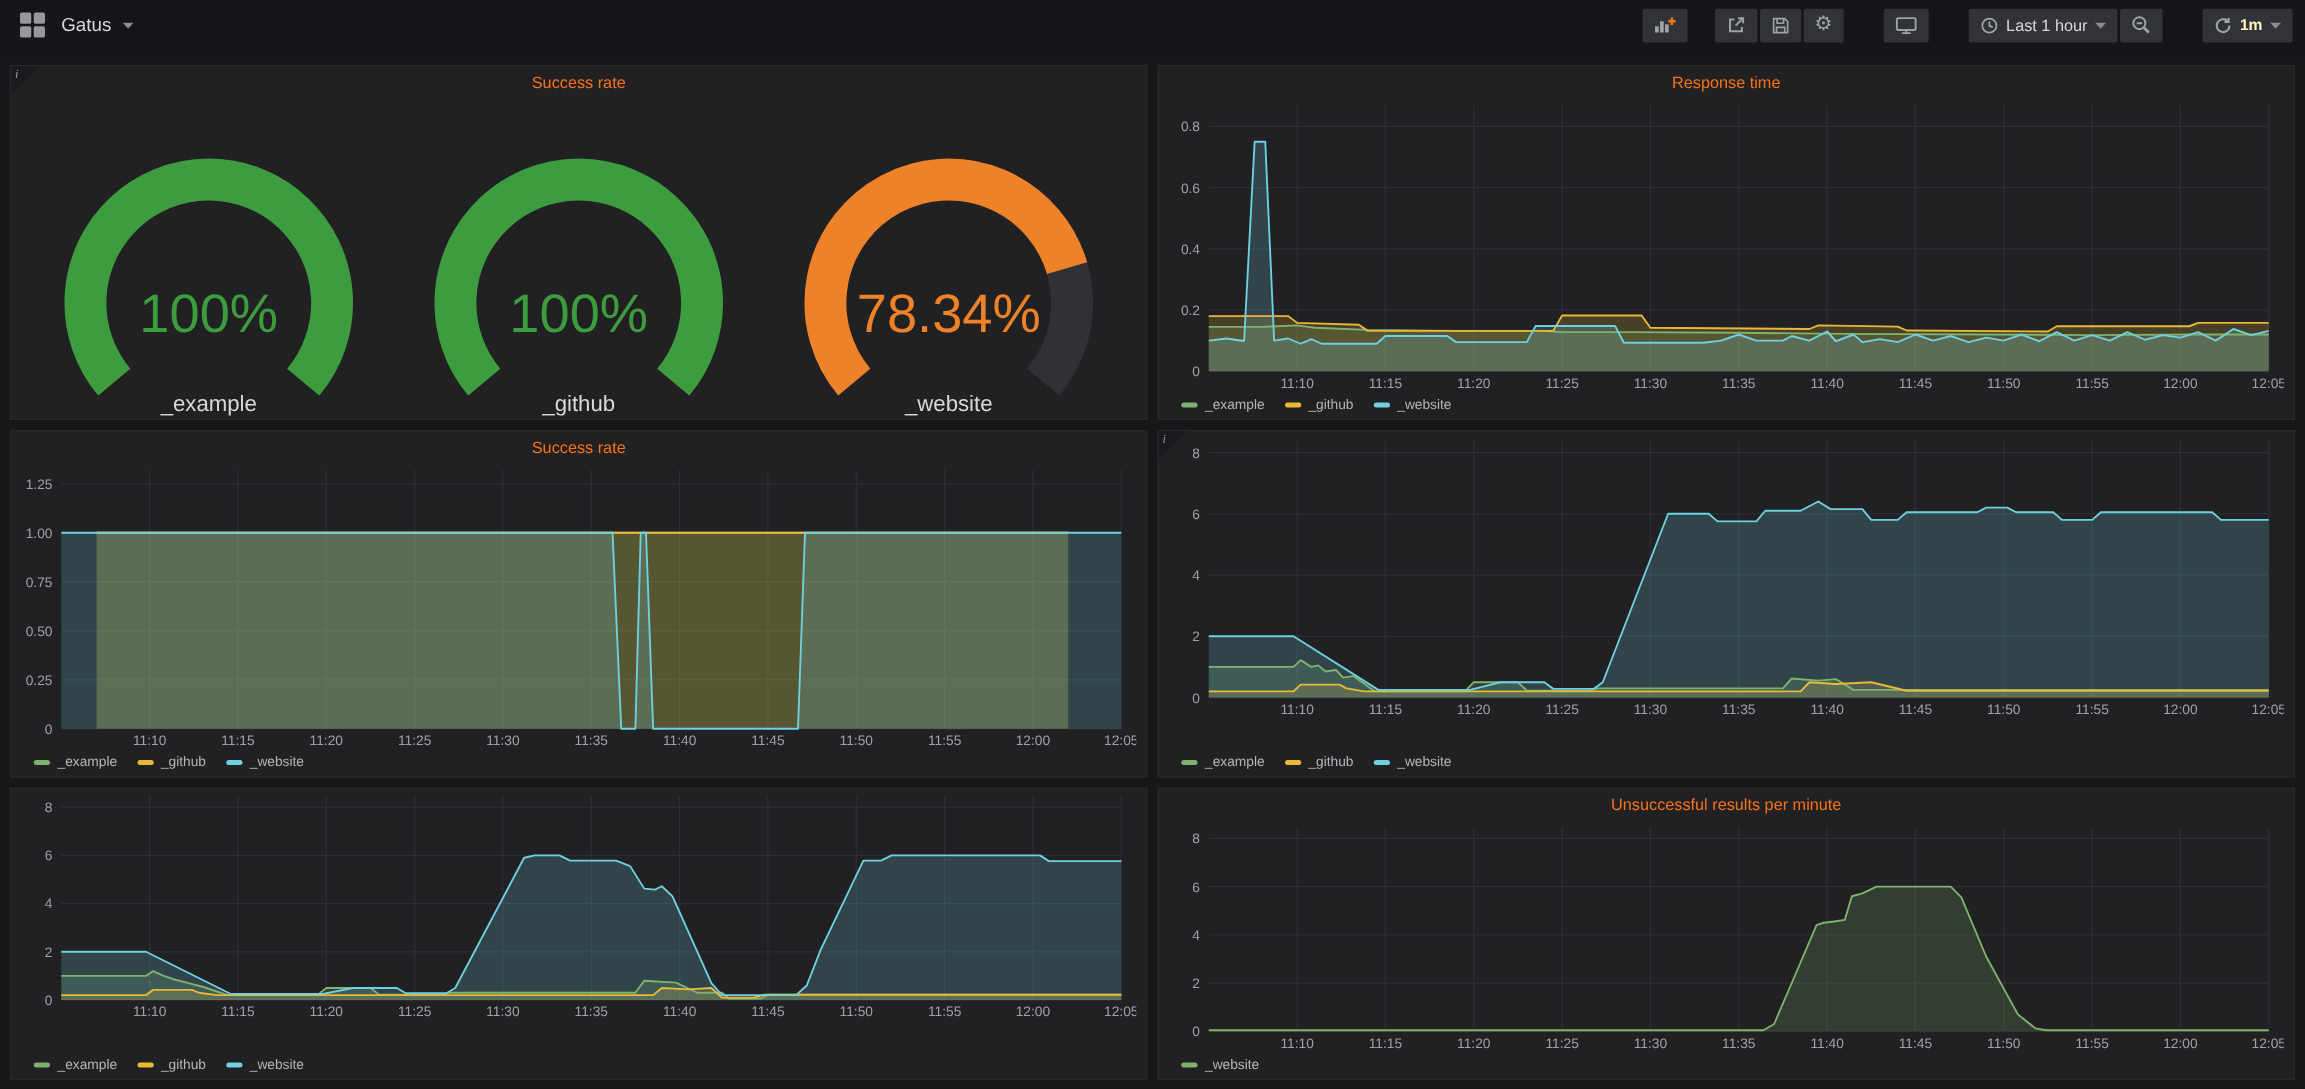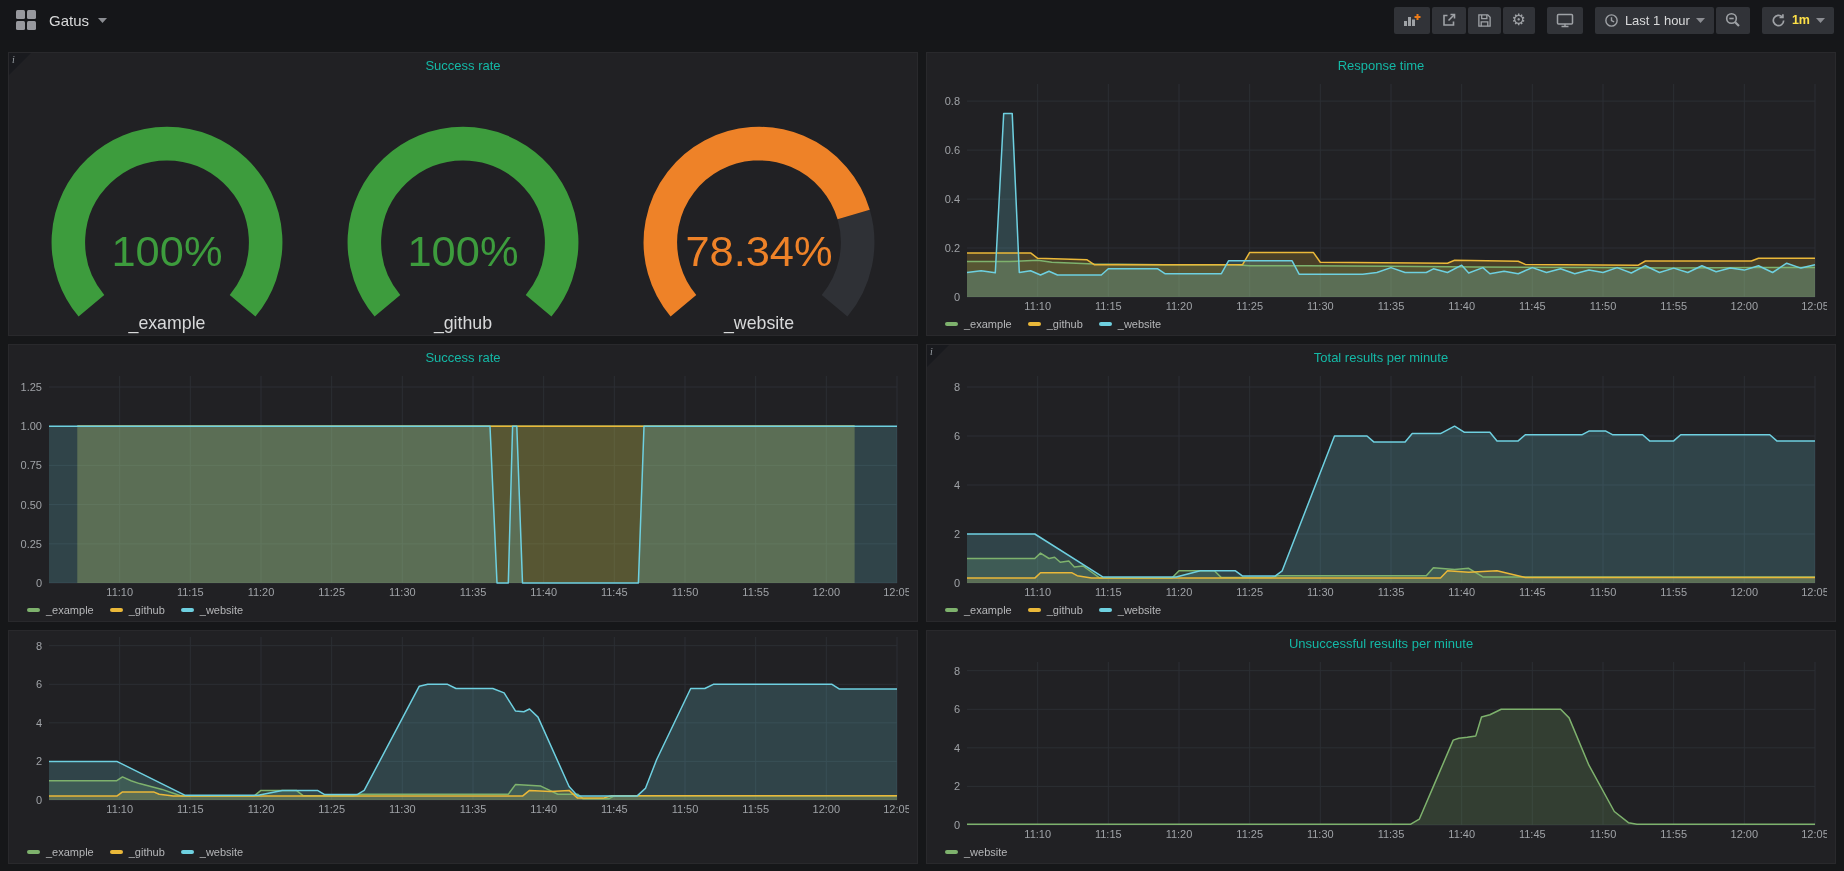--- a/index.html
+++ b/index.html
@@ -4,33 +4,33 @@
 <style>
   html,body{margin:0;padding:0;width:1844px;height:871px;overflow:hidden;
     background:#161719;font-family:"Liberation Sans",sans-serif;}
   .navbar{height:40px;display:flex;align-items:center;padding:0 10px;background:#151619;}
   .nav-left{display:flex;align-items:center;gap:9px;}
   .logo{display:grid;grid-template-columns:9px 9px;grid-gap:2px;margin:0 4px 0 6px;cursor:pointer;}
   .logo i{width:9px;height:9px;background:#97989d;border-radius:1.5px;display:block;}
   .dash-title{color:#d8d9da;font-size:15px;font-weight:500;cursor:pointer;}
   .nav-right{margin-left:auto;display:flex;align-items:center;}
   .nav-btn{display:inline-flex;align-items:center;gap:6px;height:27px;padding:0 9px;
-    background:#313338;border:none;border-radius:2px;margin-left:2px;color:#c7c8ca;
+    background:#313338;border:none;border-radius:2px;margin-left:22px;color:#c7c8ca;
     font-size:13px;font-family:inherit;cursor:pointer;}
   .nav-btn.grouped{margin-left:2px;}
   .gap{width:10px;}
   .gear-glyph{font-size:16px;color:#9fa2a6;line-height:1;}
   .time-label{color:#d8d9da;}
-  .refresh-label{color:#fde047;font-weight:600;font-size:12.5px;}
+  .refresh-label{color:#fef9c3;font-weight:600;font-size:12.5px;}
   .dash{display:grid;grid-template-columns:1fr 1fr;grid-template-rows:284px 278px 234px;
     gap:8px;padding:12px 8px 0;}
   .panel{position:relative;background:#212124;border:1px solid rgba(255,255,255,0.04);
     display:flex;flex-direction:column;box-sizing:border-box;}
   .panel-header{height:25px;display:flex;align-items:center;justify-content:center;
-    font-size:13px;font-weight:500;color:#14b8a6;cursor:pointer;flex:none;}
+    font-size:13px;font-weight:500;color:#f97316;cursor:pointer;flex:none;}
   .panel-body{flex:1;display:flex;flex-direction:column;min-height:0;padding:0 8px 2px 4px;}
   .chart-plot{flex:1;min-height:0;}
   .panel-legend{flex:none;height:19px;display:flex;align-items:center;gap:16px;
     padding-left:14px;font-size:11px;color:#b5b6b8;}
   .legend-item{display:inline-flex;align-items:center;cursor:pointer;}
   .legend-item i{width:13px;height:4px;border-radius:2px;margin-right:6px;display:inline-block;}
   .gauges{flex:1;display:flex;align-items:flex-end;padding:0 10px;}
   .gauge{flex:1;display:flex;justify-content:center;}
   .gauge svg{width:100%;max-width:310px;height:auto;}
   .info-corner{position:absolute;top:0;left:0;width:0;height:0;
@@ -258,21 +258,20 @@
           <span class="legend-item"><i style="background:#EAB839"></i>_github</span>
           <span class="legend-item"><i style="background:#6ED0E0"></i>_website</span>
         </div>
     </div>
   </section>
 
   <section class="panel">
     <div class="info-corner">
         <b>i</b>
       </div>
-    <div class="panel-header">Total results per minute</div>
     <div class="panel-body">
       <div class="chart-plot"><svg width="896" height="230">
             <line x1="106.7" y1="6" x2="106.7" y2="213" stroke="#2c2f34"></line>
             <line x1="177.3" y1="6" x2="177.3" y2="213" stroke="#2c2f34"></line>
             <line x1="248.0" y1="6" x2="248.0" y2="213" stroke="#2c2f34"></line>
             <line x1="318.7" y1="6" x2="318.7" y2="213" stroke="#2c2f34"></line>
             <line x1="389.3" y1="6" x2="389.3" y2="213" stroke="#2c2f34"></line>
             <line x1="460.0" y1="6" x2="460.0" y2="213" stroke="#2c2f34"></line>
             <line x1="530.7" y1="6" x2="530.7" y2="213" stroke="#2c2f34"></line>
             <line x1="601.3" y1="6" x2="601.3" y2="213" stroke="#2c2f34"></line>

